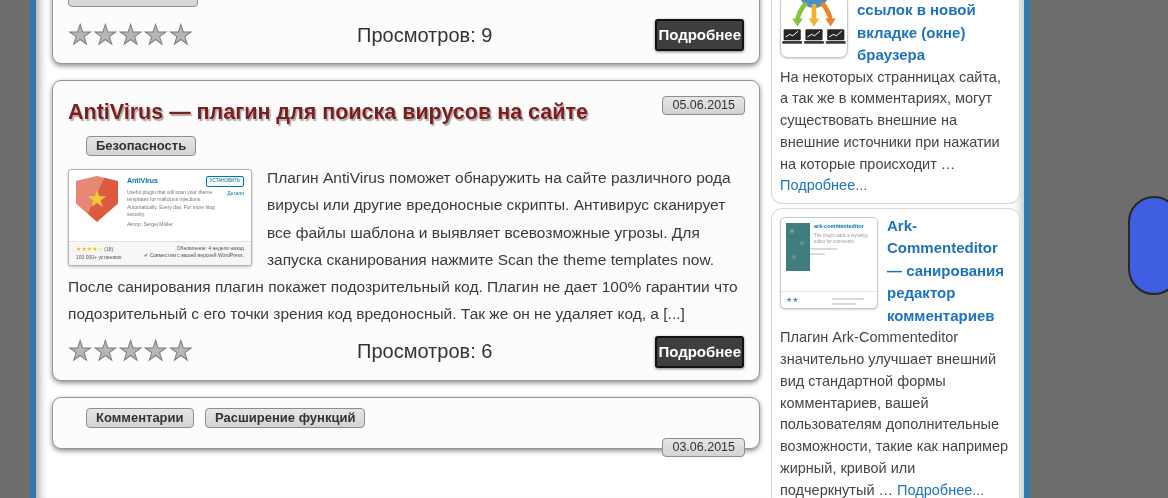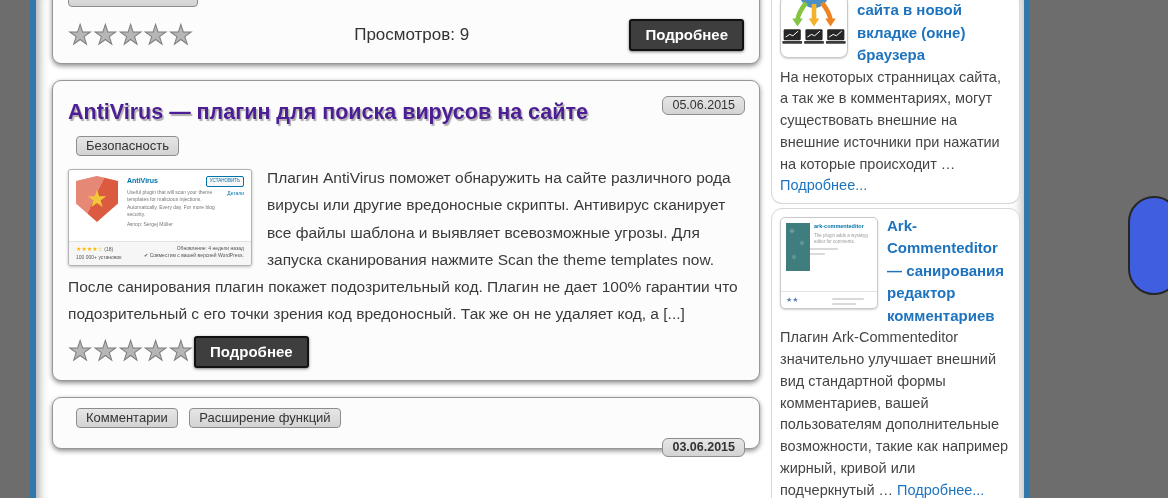--- a/index.html
+++ b/index.html
@@ -30,44 +30,44 @@
   .ghost-badge { width:130px; height:18px; }
   .badge {
     display:inline-block;
     background:linear-gradient(#e6e6e6,#d3d3d3);
     border:1px solid #8d8d8d;
     border-radius:4px;
     padding:1px 9px 2px;
     font-size:13px; color:#333;
     white-space:nowrap;
   }
-  .date-badge { position:absolute; top:15px; right:14px; font-size:12.5px;border-radius:6px; }
-  .date-badge.second-line { top:40px;font-weight:bold; }
+  .date-badge { position:absolute; top:15px; right:14px; font-size:12.5px; }
+  .date-badge.second-line { top:40px; }
   .post-title {
-    font-size:21.5px; font-weight:bold; color:#4c1d95;
+    font-size:21.5px; font-weight:bold; color:#7f1d1d;
     text-shadow:1.5px 1.5px 1px rgba(0,0,0,.32);
     margin:7px 0 9px; line-height:1.35;
   }
   .post-title.wrap2 { max-width:640px; }
-  .cat-row { margin:0 8px 8px; }
+  .cat-row { margin:0 18px 8px;font-weight:bold; }
   .cat-row .badge { margin-right:7px; }
   .post-body { font-size:15.5px; color:#3a3a3a; line-height:1.76; }
   .post-footer { display:flex; align-items:center; margin-top:8px; clear:both; }
   .stars {
     font-size:27px; line-height:1; color:#b6b6b6;
     -webkit-text-stroke:1px #7e7e7e;
     text-shadow:0 1px 1px rgba(255,255,255,.9);
     letter-spacing:1px;
     cursor:pointer;
   }
-  .views { flex:1; text-align:center; font-size:17px; color:#333; }
+  .views { flex:1; text-align:center; font-size:20px; color:#333; }
   .more-btn {
     background:#3e3e3e; color:#fff; font-weight:bold; font-size:15px;
     font-family:"Liberation Sans", sans-serif;
-    padding:5px 14px 6px; border:2px solid #121212; border-radius:3px;
+    padding:5px 1px 6px; border:2px solid #121212; border-radius:3px;
     box-shadow:0 1px 3px rgba(0,0,0,.5); cursor:pointer;
   }
   
   .thumb-card {
     float:left; width:184px; height:97px;
     margin:5px 15px 4px 0;
     border:1px solid #b3b3b3; border-radius:3px;
     background:#fff; box-shadow:0 1px 3px rgba(0,0,0,.25);
     overflow:hidden; position:relative;
     line-height:1.45;
@@ -192,20 +192,21 @@
             <div class="mf-right">
               <div>Обновление: 4 недели назад</div>
               <div>✔ Совместим с вашей версией WordPress.</div>
             </div>
           </div>
         </div>
         <span>Плагин AntiVirus поможет обнаружить на сайте различного рода вирусы или другие вредоносные скрипты. Антивирус сканирует все файлы шаблона и выявляет всевозможные угрозы. Для запуска сканирования нажмите Scan the theme templates now. После санирования плагин покажет подозрительный код. Плагин не дает 100% гарантии что подозрительный с его точки зрения код вредоносный. Так же он не удаляет код, а [...]</span>
       </div>
       <div class="post-footer">
         <span class="stars">★★★★★</span>
+        <span class="views">Просмотров: 6</span>
         <button class="more-btn">Подробнее</button>
       </div>
     </article>
 
     <article class="post-card">
       <span class="badge date-badge second-line">03.06.2015</span>
       <div class="cat-row">
         <span class="badge">Комментарии</span>
         <span class="badge">Расширение функций</span>
       </div>
@@ -235,21 +236,21 @@
             <rect x="70" y="50" width="26" height="17" rx="2"></rect>
               <rect x="68" y="68" width="30" height="4" rx="1" fill="#3a3a3a"></rect>
           </g>
           <g stroke="#ffffff" stroke-width="1.5" fill="none">
             <polyline points="7,62 13,58 18,60 26,53"></polyline>
             <polyline points="40,62 46,58 51,60 59,53"></polyline>
             <polyline points="73,62 79,58 84,60 92,53"></polyline>
           </g>
         </svg>
       </div>
-      <b class="side-title">сайта в новой вкладке (окне) браузера</b>
+      <b class="side-title">ссылок в новой вкладке (окне) браузера</b>
       <span class="side-text">На некоторых странницах сайта, а так же в комментариях, могут существовать внешние на внешние источники при нажатии на которые происходит … </span>
       <span class="side-link">Подробнее...</span>
     </div>
 
     <div class="side-item">
       <div class="side-thumb card">
         <div class="ark-inner">
           <div class="ark-img"></div>
           <div class="ark-name">ark-commenteditor</div>
           <div class="ark-desc">The plugin adds a wysiwyg editor for comments.</div>

